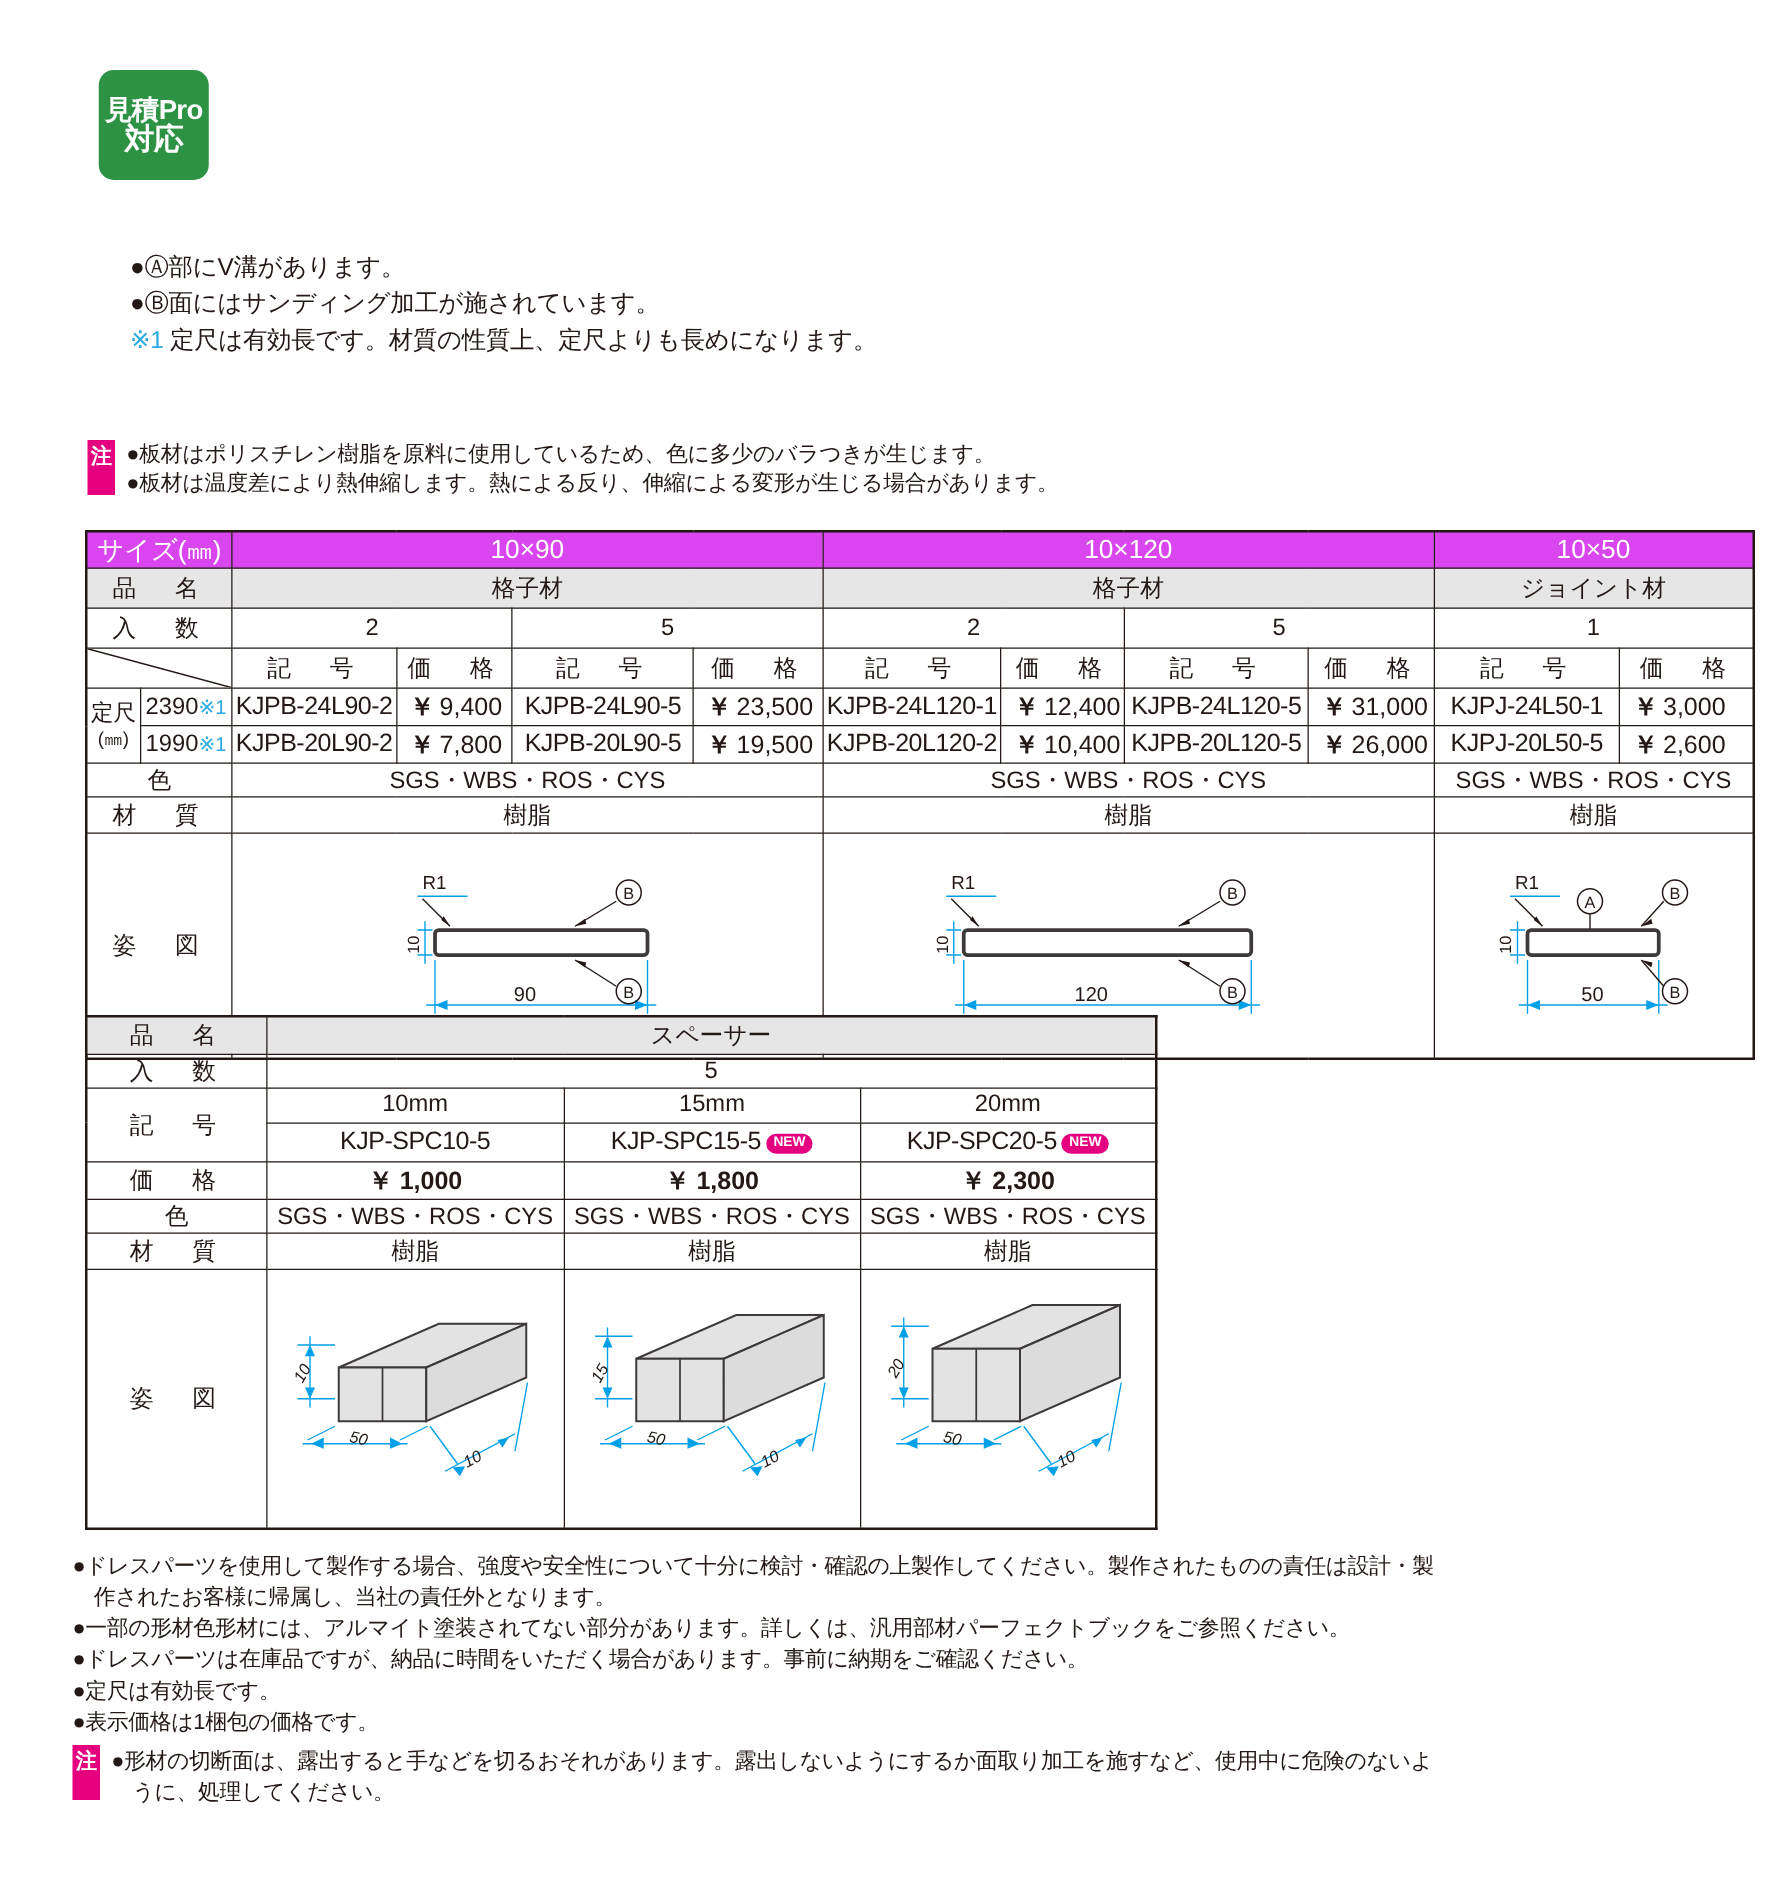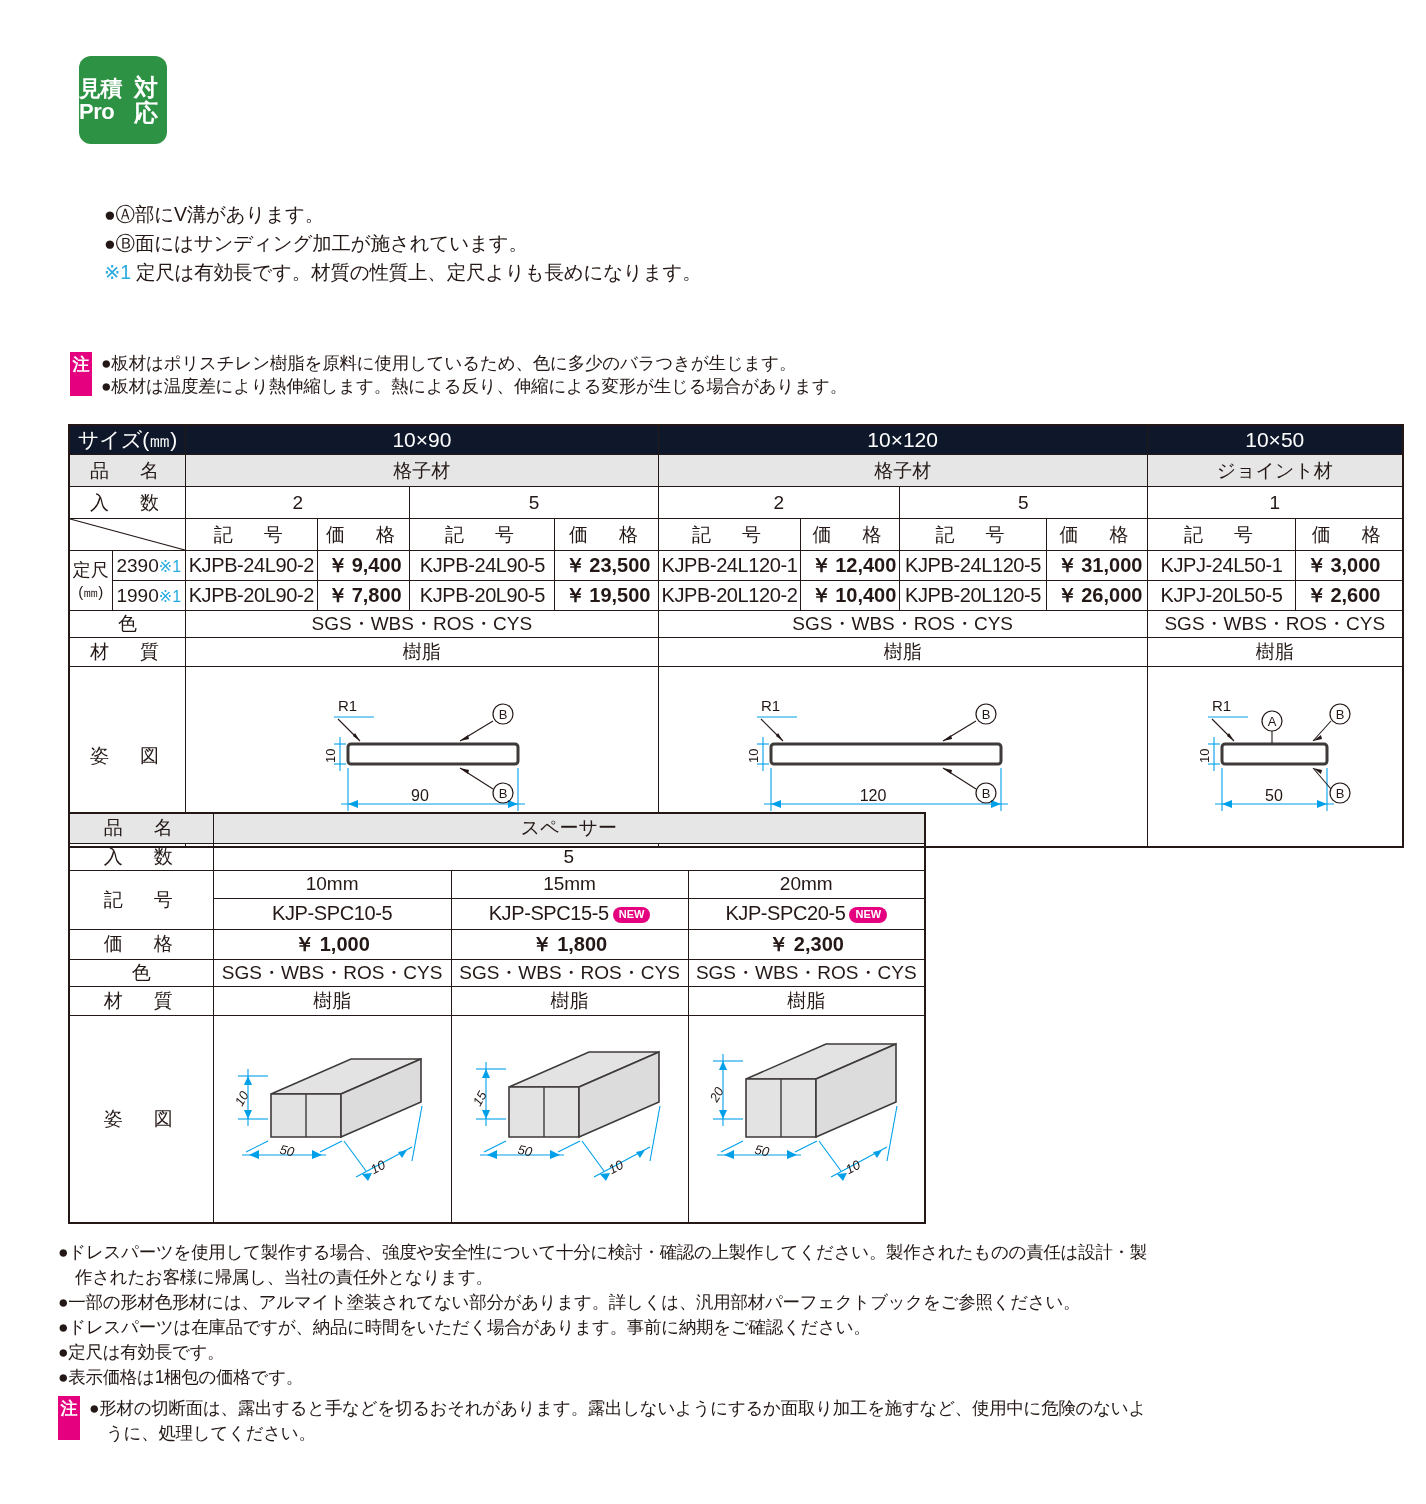--- a/index.html
+++ b/index.html
@@ -7,21 +7,21 @@
   body {
     width:1426px; height:1504px; background:#ffffff;
     font-family:"Liberation Sans","DejaVu Sans",sans-serif;
     color:#231815; position:relative; overflow:hidden;
   }
 
   
   #pro-badge{
     position:absolute; left:79px; top:56px; width:88px; height:88px;
     background:#2e9244; border-radius:12px;
-    display:flex; flex-direction:row; align-items:center; justify-content:center;
+    display:flex; flex-direction:column; align-items:center; justify-content:center;
     color:#ffffff; font-weight:bold; line-height:1.05; letter-spacing:-0.5px;
   }
   #pro-badge .l1{ font-size:22px; }
   #pro-badge .l2{ font-size:24px; }
 
   
   #intro-notes{ position:absolute; left:72px; top:200px; width:900px;margin-left:32px; }
   #intro-notes .line{ font-size:19.5px; line-height:29px; letter-spacing:-0.2px; white-space:nowrap;}
   .cyan{ color:#29aae1; }
 
@@ -34,27 +34,27 @@
   }
   #caution-top .lines .line{ font-size:17.5px; line-height:23px; letter-spacing:-0.2px; white-space:nowrap;}
 
   
   table{ border-collapse:collapse; position:absolute; }
   table td{
     border:1px solid #231815; text-align:center; vertical-align:middle;
     font-size:19px; padding:0 2px; color:#231815; white-space:nowrap;
   }
   .t-outer{ border:2.5px solid #231815; }
-  .hdr-dark{ background:#0f172a; color:#ffffff !important; font-size:21px; }
+  .hdr-dark{ background:#d946ef; color:#ffffff !important; font-size:21px; }
   .hdr-grey{ background:#e6e6e6; }
   .rowlabel{ letter-spacing:6px; }
   .price{ font-weight:bold; font-size:20px; }
   .yen-cell{ text-align:left; padding-left:10px; }
   .yen-cell .y{ font-weight:bold; font-size:20px; margin-right:4px;}
-  .yen-cell .v{ font-weight:bold; font-size:20px; }
+  .yen-cell .v{ font-weight:normal; font-size:20px; }
   .code{ font-size:20px; letter-spacing:-0.4px; }
   .diag-cell{ position:relative; padding:0; }
   .diag-cell .dline{
     position:absolute; left:0; top:0; width:100%; height:100%;
   }
 
   
   .newbadge{
     display:inline-block; background:#e4007f; color:#fff; font-weight:bold;
     font-size:11px; padding:2px 6px 3px; border-radius:50%/50%;

